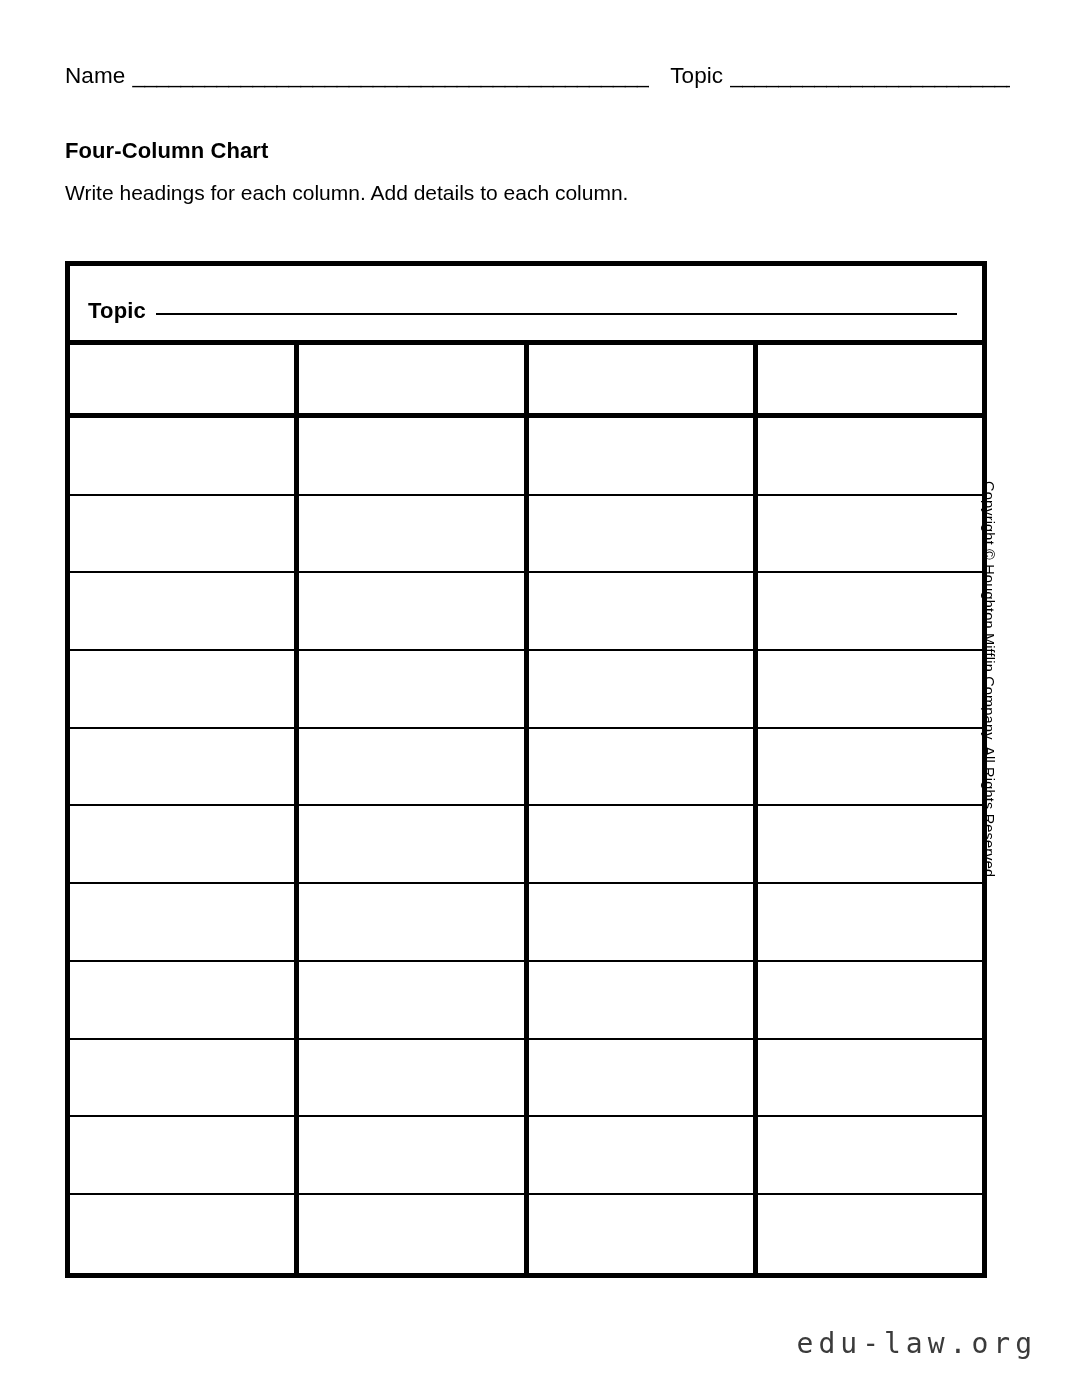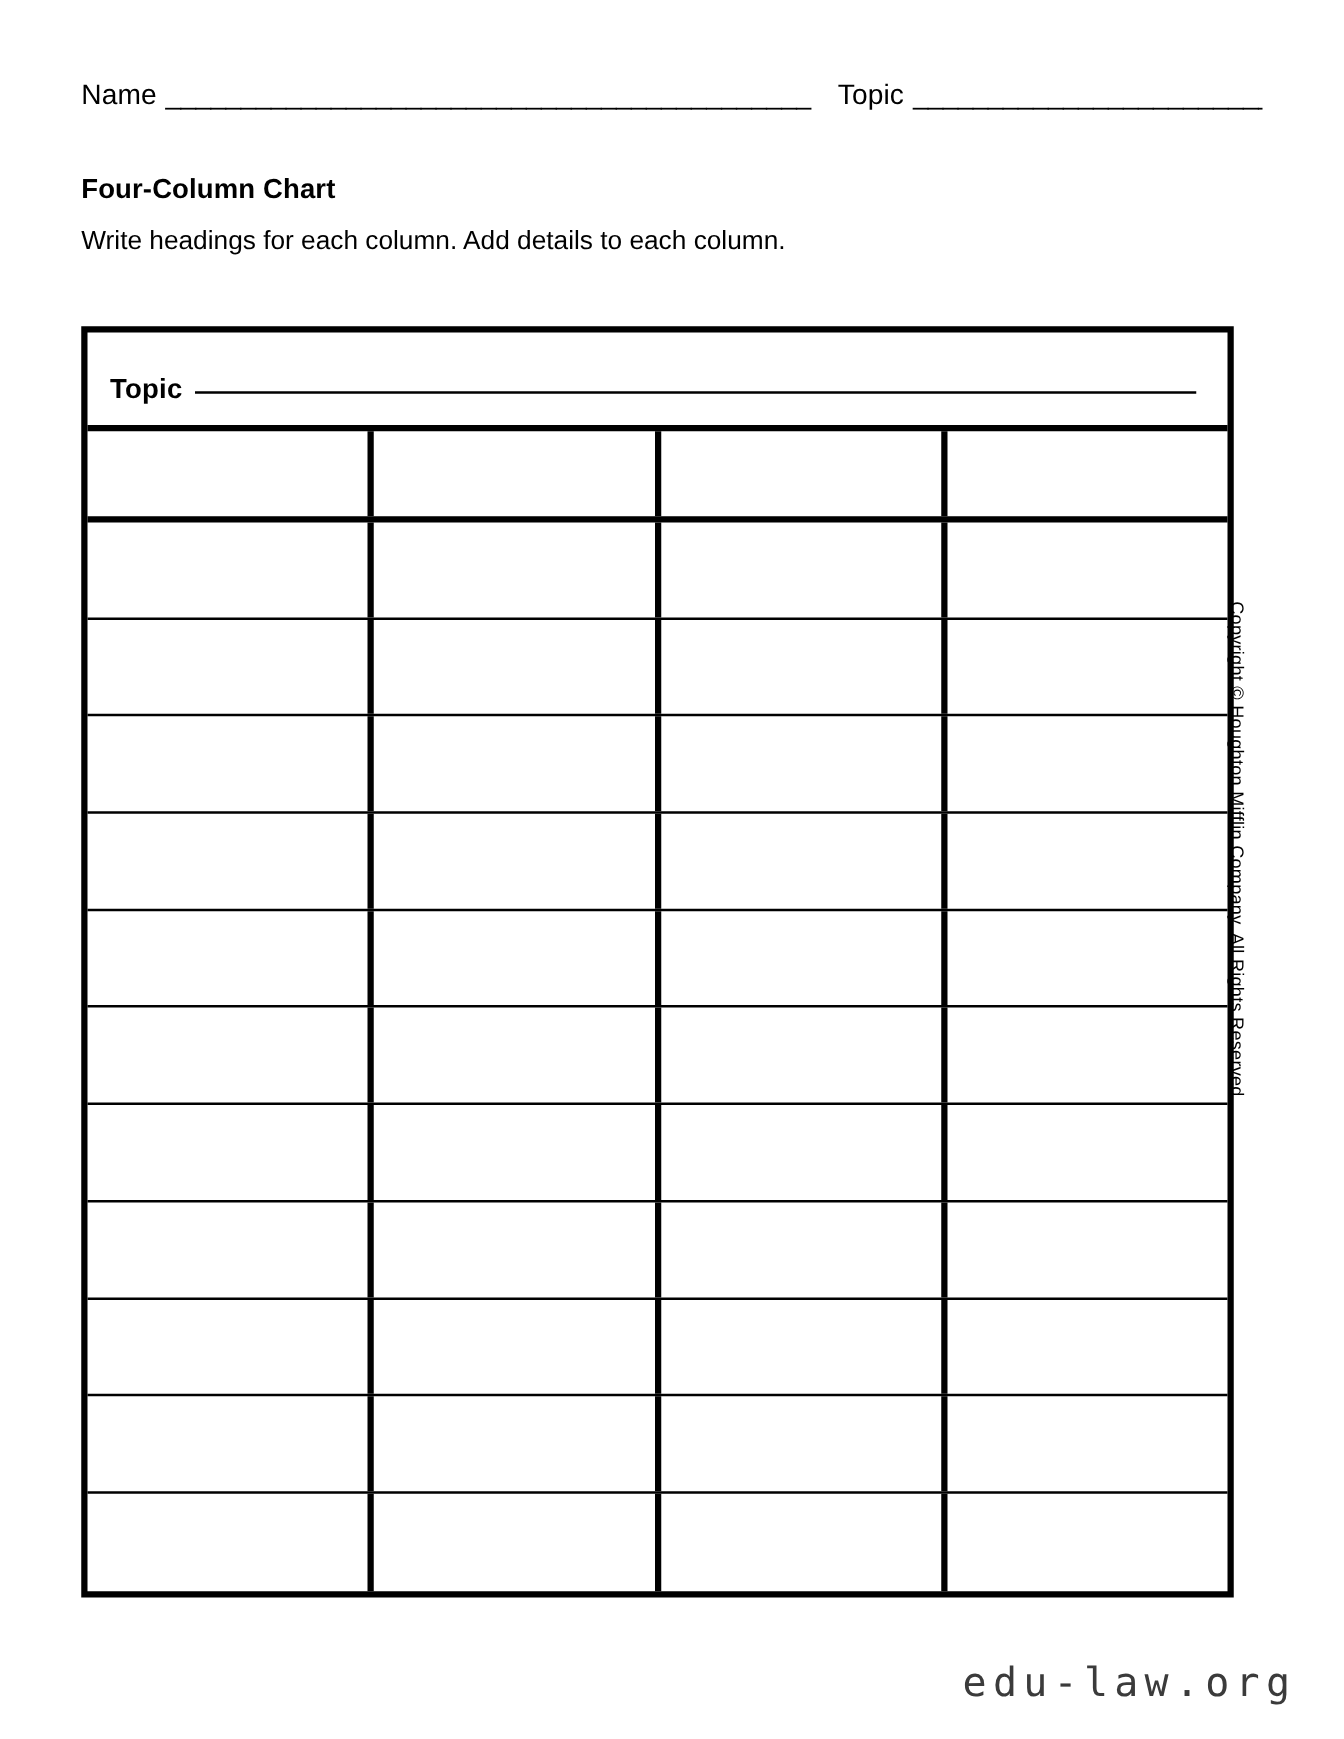--- a/index.html
+++ b/index.html
@@ -145,21 +145,21 @@
     white-space: nowrap;
     line-height: 22px;
   }
 
   
   .watermark {
     position: absolute;
     right: 38px;
     top: 1327px;
     font-family: "DejaVu Sans Mono", "Liberation Mono", monospace;
-    font-size: 32px;
+    font-size: 28px;
     letter-spacing: 5px;
     color: #3b3b3b;
     white-space: nowrap;
   }
 </style>
 </head>
 <body>
 
 <div class="header-fields">
   <span class="field-label">Name</span>

